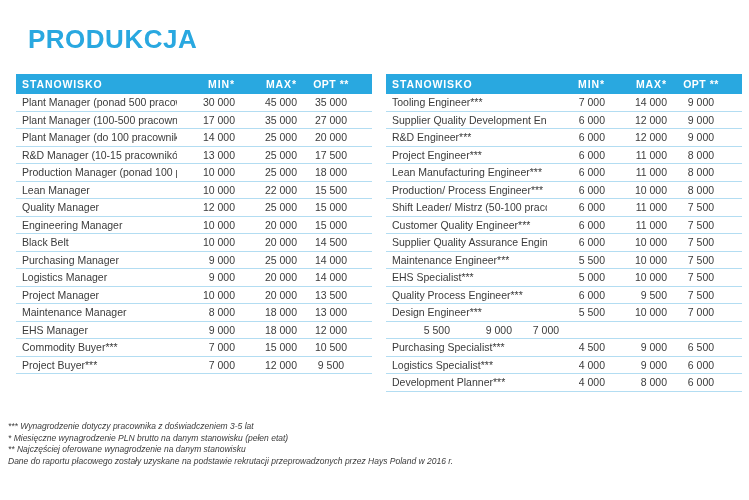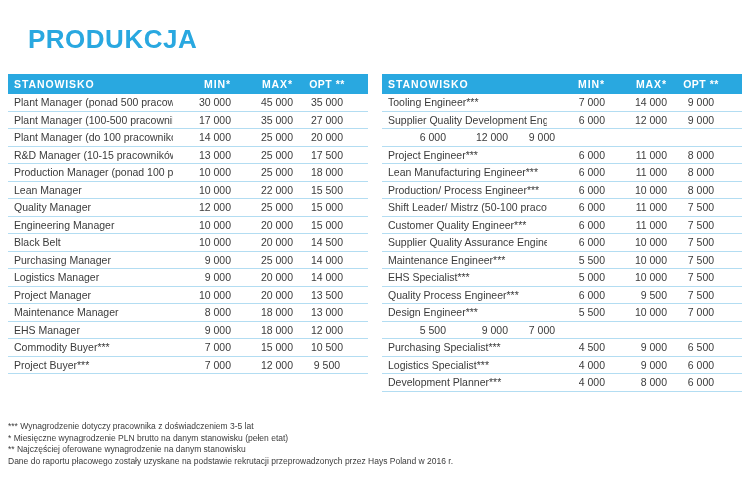--- a/index.html
+++ b/index.html
@@ -11,21 +11,21 @@
   *{box-sizing:border-box;}
   html,body{margin:0;padding:0;background:#fff;}
   body{font-family:"Liberation Sans",sans-serif;}
   .page{position:relative;width:749px;height:500px;background:#fff;overflow:hidden;}
   .page-title{
     position:absolute;left:28px;top:24px;margin:0;
     font-size:26px;font-weight:700;letter-spacing:0.5px;
     color:var(--accent);
   }
   .tables{
-    position:absolute;left:8px;right:7px;top:74px;
+    position:absolute;left:16px;right:7px;top:74px;
     display:flex;gap:14px;align-items:flex-start;
   }
   .salary-table{flex:1 1 0;min-width:0;}
   .thead{
     display:flex;align-items:center;height:20px;
     background:var(--accent);color:var(--header-text);
     font-size:10.5px;font-weight:700;letter-spacing:0.9px;
     padding:0 7px 0 6px;
   }
   .trow{
@@ -34,21 +34,21 @@
     font-size:10.5px;color:var(--text);
     padding:0 7px 0 6px;white-space:nowrap;
   }
   .c0{flex:1 1 auto;text-align:left;overflow:hidden;}
   .c1{flex:0 0 58px;text-align:right;}
   .c2{flex:0 0 62px;text-align:right;}
   .c3{flex:0 0 68px;text-align:center;}
   .th.c3{letter-spacing:0.5px;}
   .footnotes{
     position:absolute;left:8px;top:421px;right:8px;
-    font-size:8.5px;line-height:11.5px;color:var(--text);
+    font-size:8.5px;line-height:11.5px;color:var(--text);font-style:italic;
   }
   .footnotes p{margin:0;}
 </style>
 </head>
 <body>
 
 <div class="page">
   <h1 class="page-title">PRODUKCJA</h1>
 
   <div class="tables">
@@ -169,20 +169,21 @@
           <span class="td c2">14 000</span>
           <span class="td c3">9 000</span>
         </div>
         <div class="trow">
           <span class="td c0">Supplier Quality Development Engineer***</span>
           <span class="td c1">6 000</span>
           <span class="td c2">12 000</span>
           <span class="td c3">9 000</span>
         </div>
         <div class="trow">
+          <span class="td c0">R&amp;D Engineer***</span>
           <span class="td c1">6 000</span>
           <span class="td c2">12 000</span>
           <span class="td c3">9 000</span>
         </div>
         <div class="trow">
           <span class="td c0">Project Engineer***</span>
           <span class="td c1">6 000</span>
           <span class="td c2">11 000</span>
           <span class="td c3">8 000</span>
         </div>

